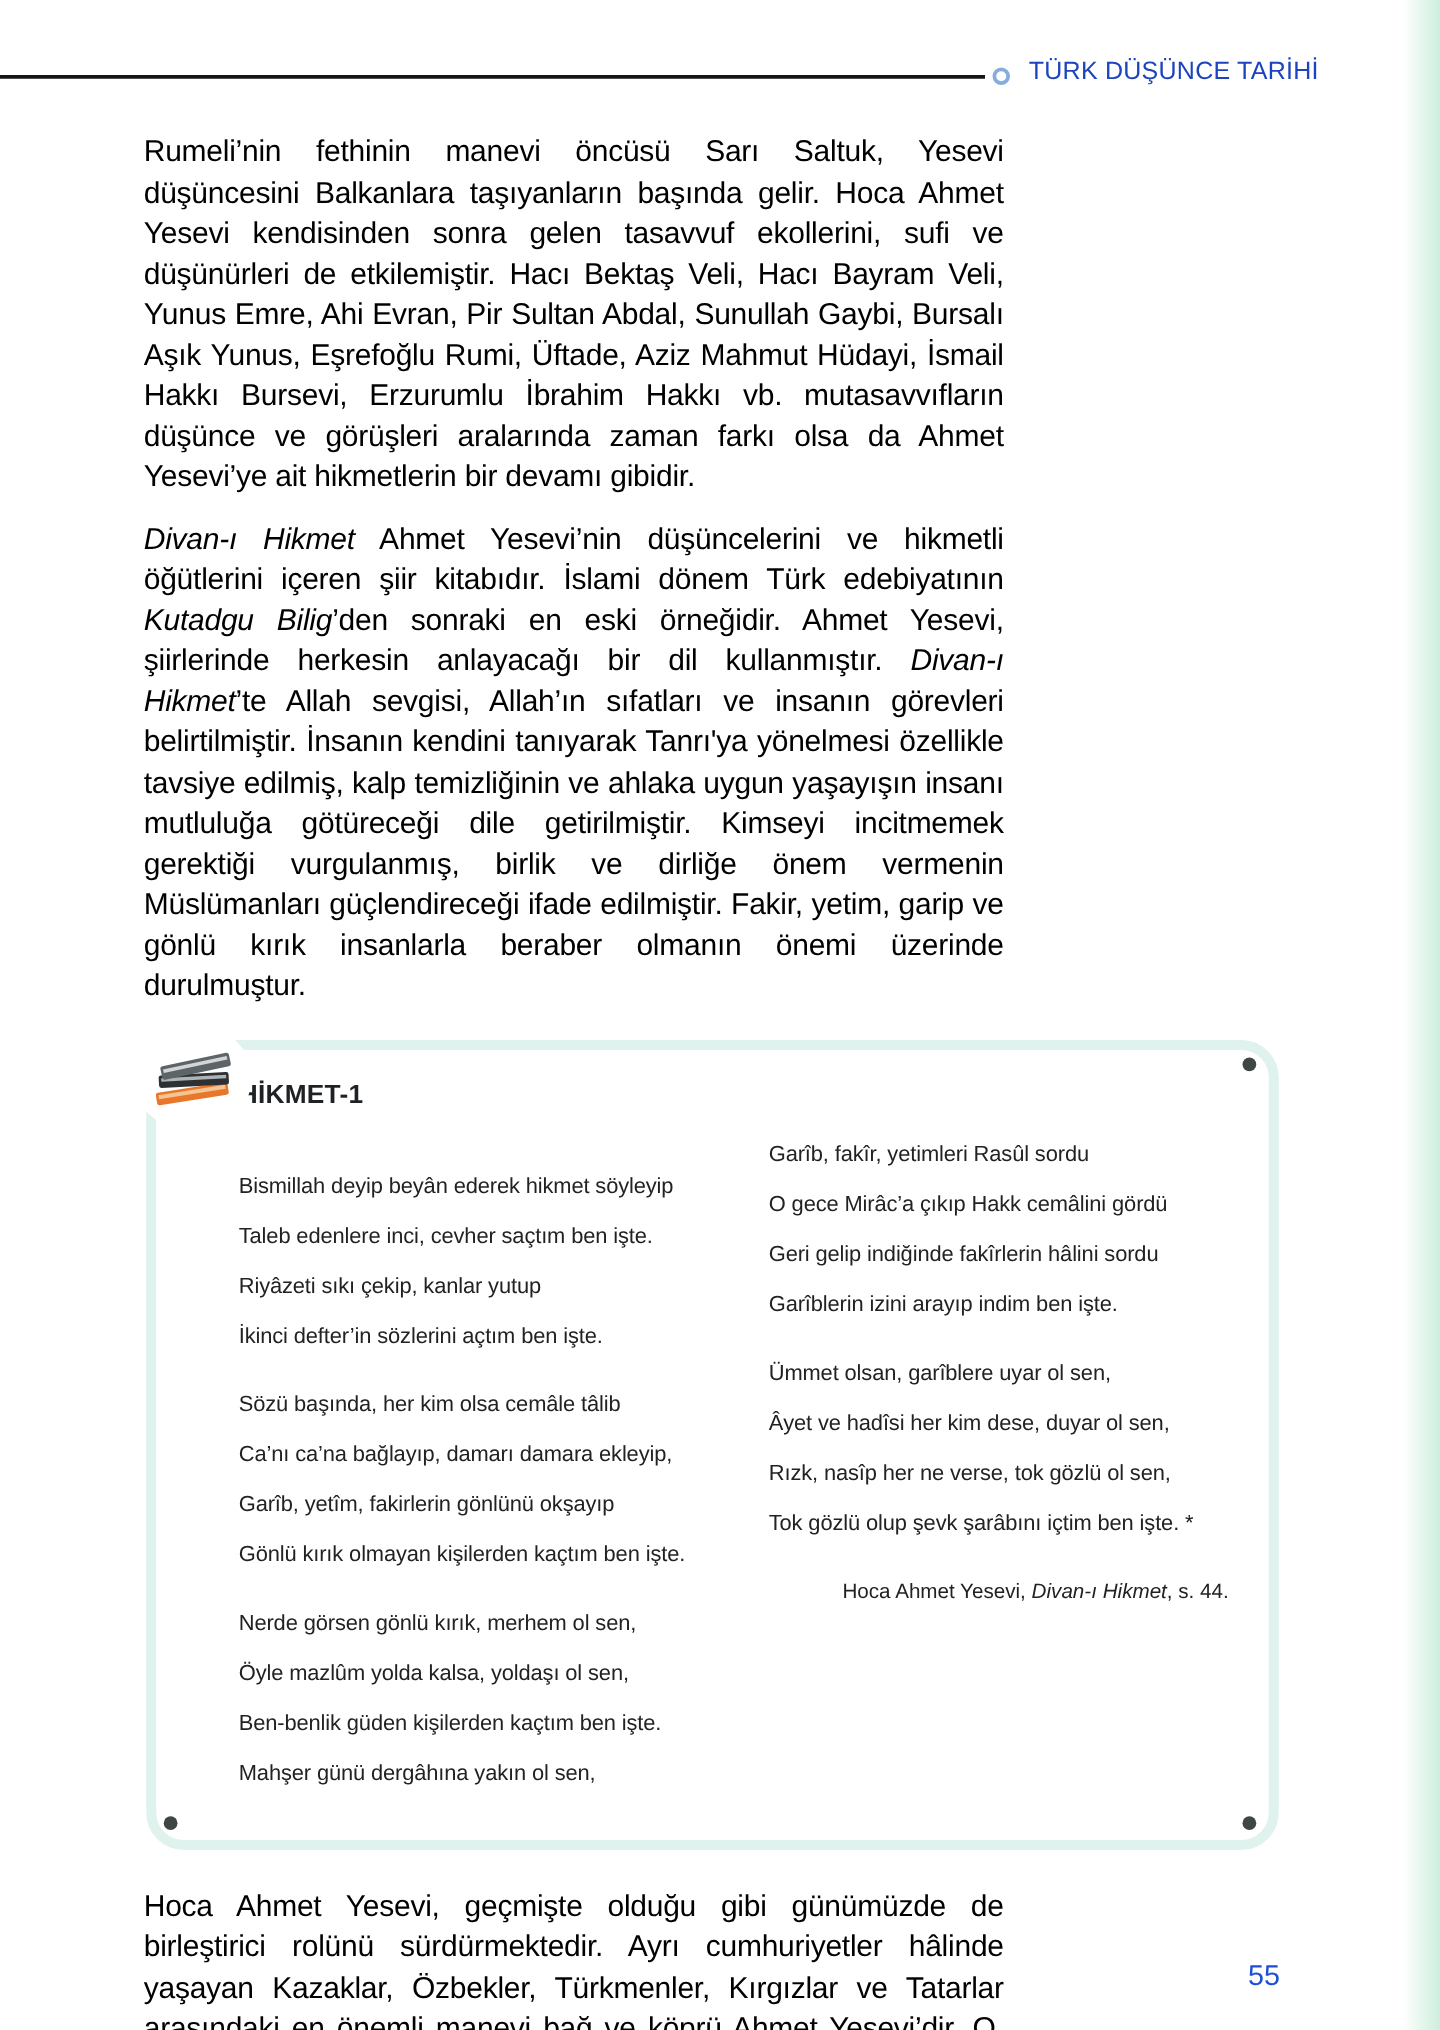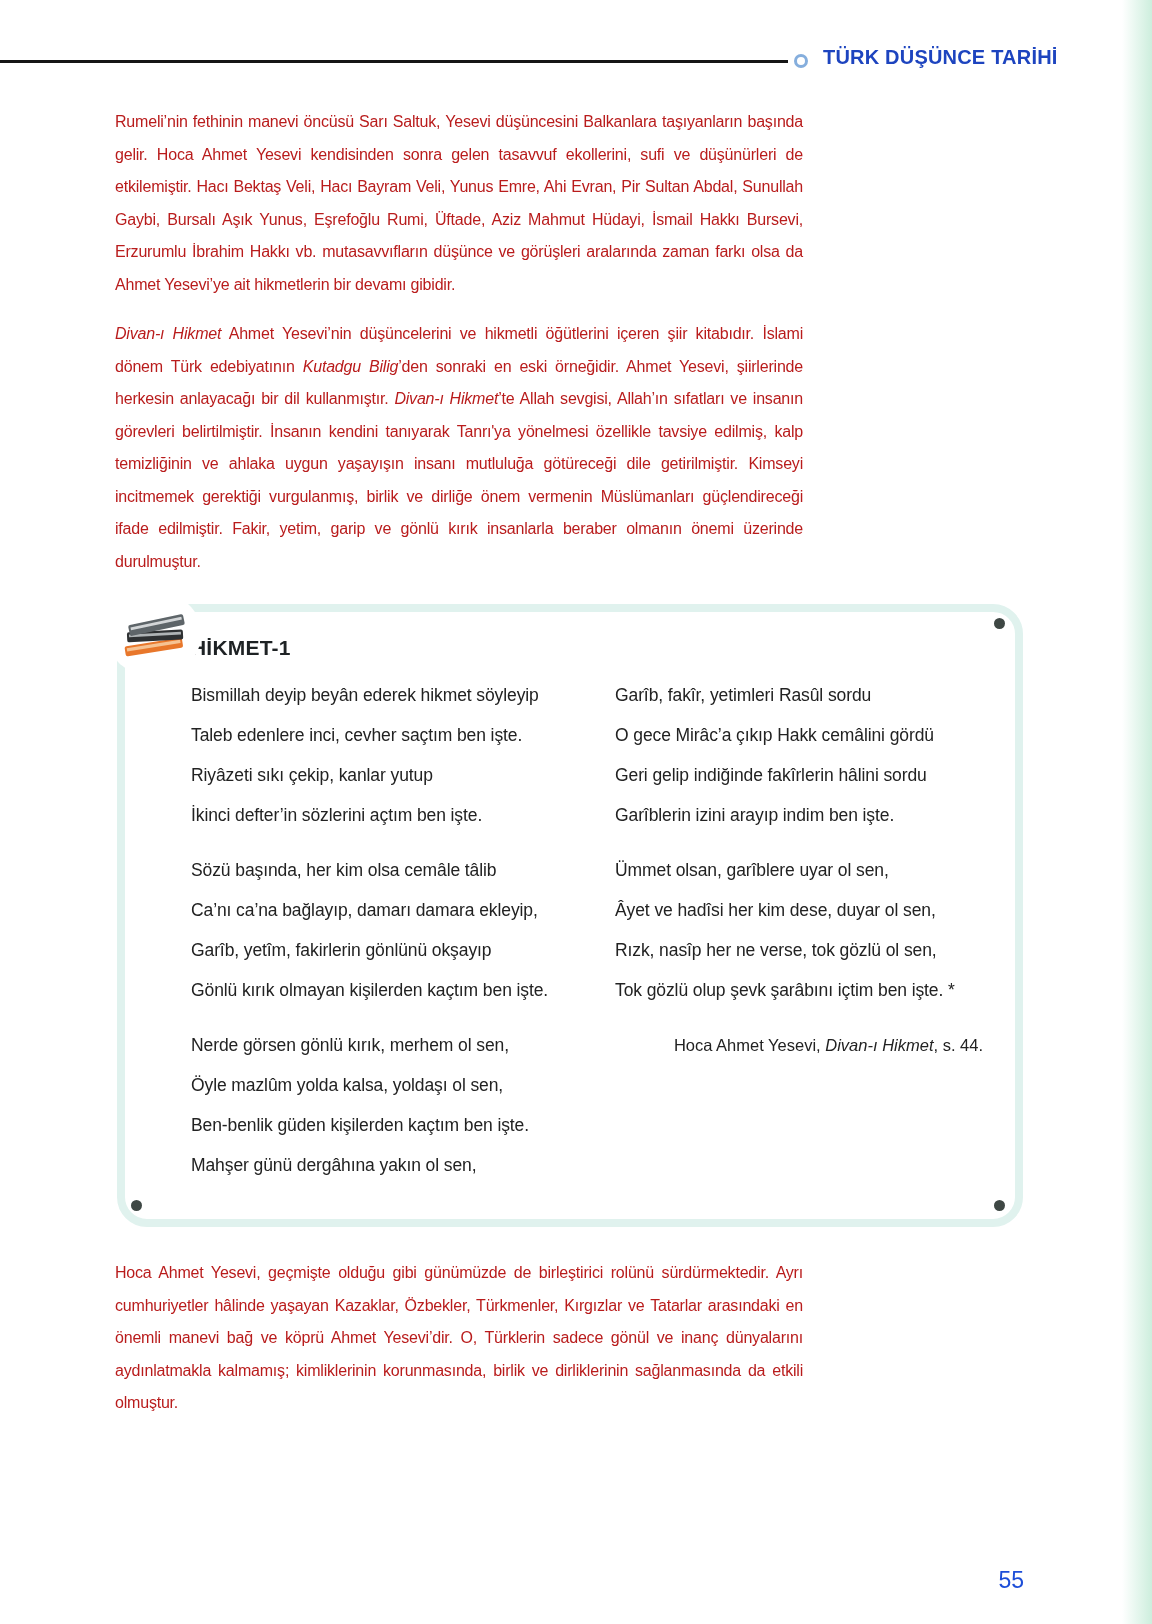--- a/index.html
+++ b/index.html
@@ -23,33 +23,33 @@
   .header-rule {
     position: absolute; left: 0; top: 60px; width: 788px; height: 3px;
     background: #151515;
   }
   .header-ring {
     position: absolute; left: 794px; top: 54px; width: 8px; height: 8px;
     border: 3.5px solid #85aedd; border-radius: 50%; background: #fff;
   }
   .header-title {
     position: absolute; left: 823px; top: 46px; margin: 0;
-    font-size: 20px; font-weight: 700; letter-spacing: 0.2px;
+    font-size: 20px; font-weight: 400; letter-spacing: 0.2px;
     color: var(--heading-blue, #1d44bf);
     white-space: nowrap;
     text-align: center;
   }
 
   
   .content { position: absolute; left: 115px; top: 106px; width: 912px; }
 
   .para {
     width: 688px; margin: 0 0 17px 0;
-    font-size: 16px; line-height: 32.5px; letter-spacing: -0.2px;
-    text-align: justify; color: #b91c1c;
+    font-size: 24px; line-height: 32.5px; letter-spacing: -0.2px;
+    text-align: justify; color: #000000;
   }
   .para em { font-style: italic; }
 
   
   .hikmet-box {
     position: relative; box-sizing: border-box;
     width: 906px; min-height: 562px;
     margin: 26px 0 30px 2px;
     background: #ffffff;
     border: 8px solid var(--box-border-mint, #e0f2ee);
@@ -59,21 +59,21 @@
   .box-icon {
     position: absolute; left: -18px; top: -20px;
     width: 94px; height: 84px; background: #ffffff; border-radius: 48%;
     display: grid; place-items: center;
   }
   .box-title {
     margin: 8px 0 24px 0;
     font-size: 21px; font-weight: 700; color: #1e2224; letter-spacing: 0.2px;
   }
   .poem-columns { display: flex; gap: 26px; }
-  .poem-col-left  { flex: 0 0 398px; }
+  .poem-col-left  { flex: 0 0 398px; margin-top: 25px; }
   .poem-col-right { flex: 1 1 auto; }
   .poem-line {
     font-size: 17.5px; line-height: 23px; margin-bottom: 17px;
     color: #222222; letter-spacing: -0.1px;
   }
   .stanza { margin-bottom: 32px; }
   .citation {
     margin: 34px 6px 16px 0; text-align: right;
     font-size: 16.5px; color: #222222;
   }

